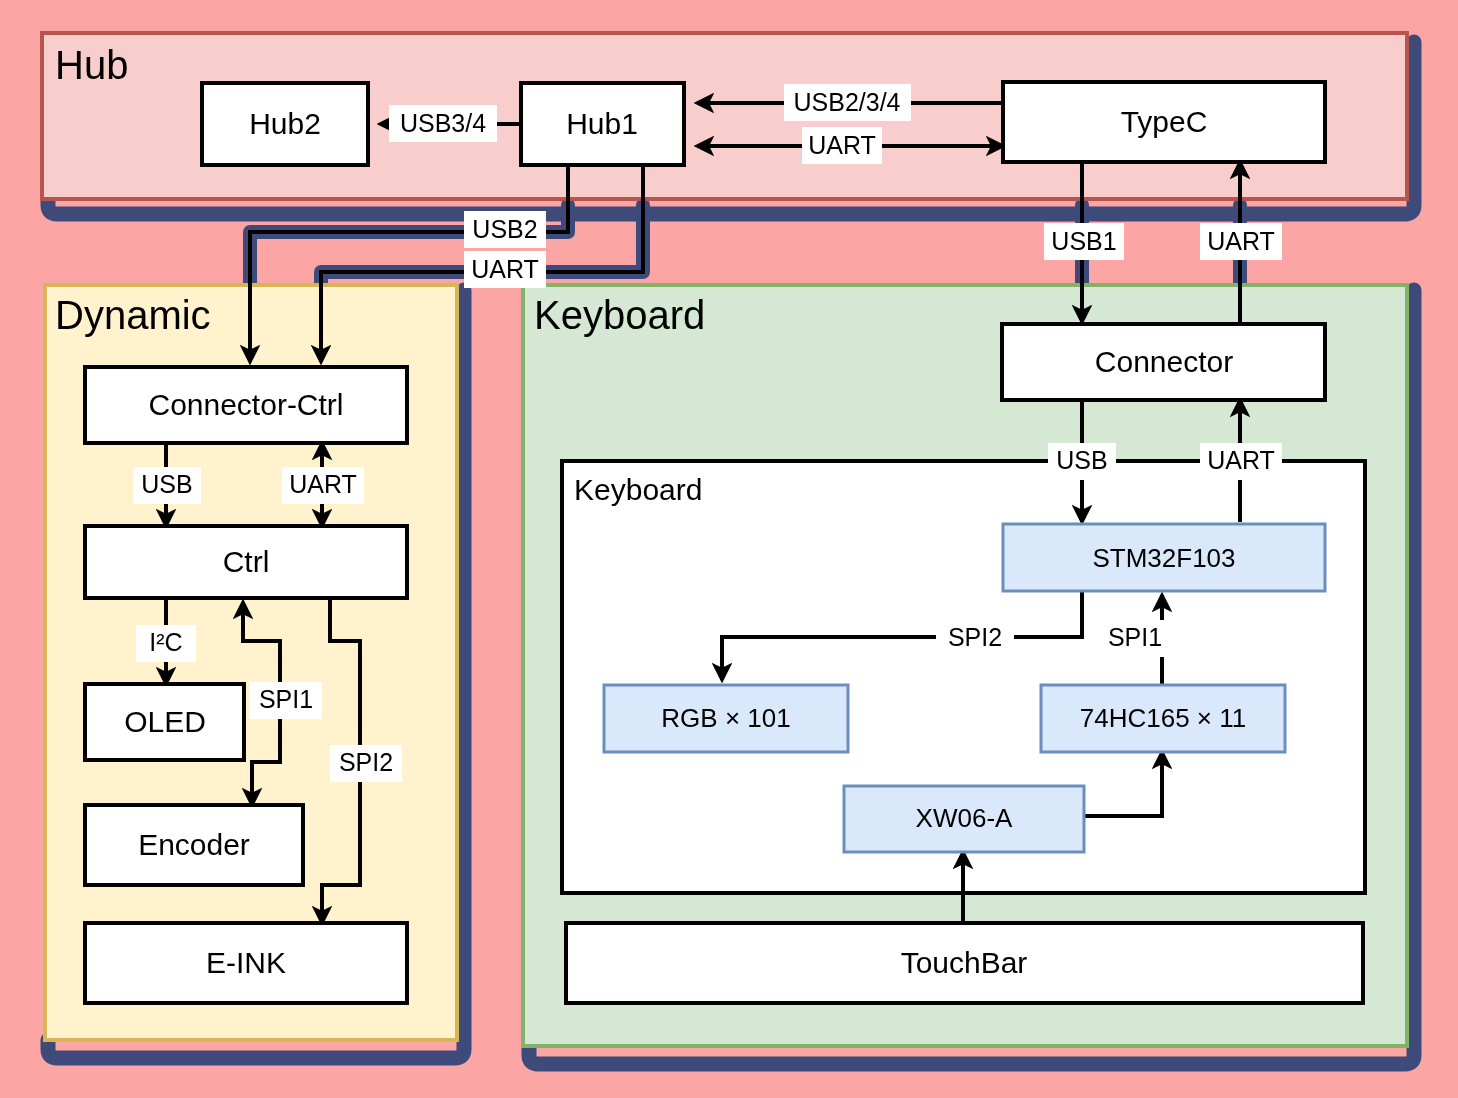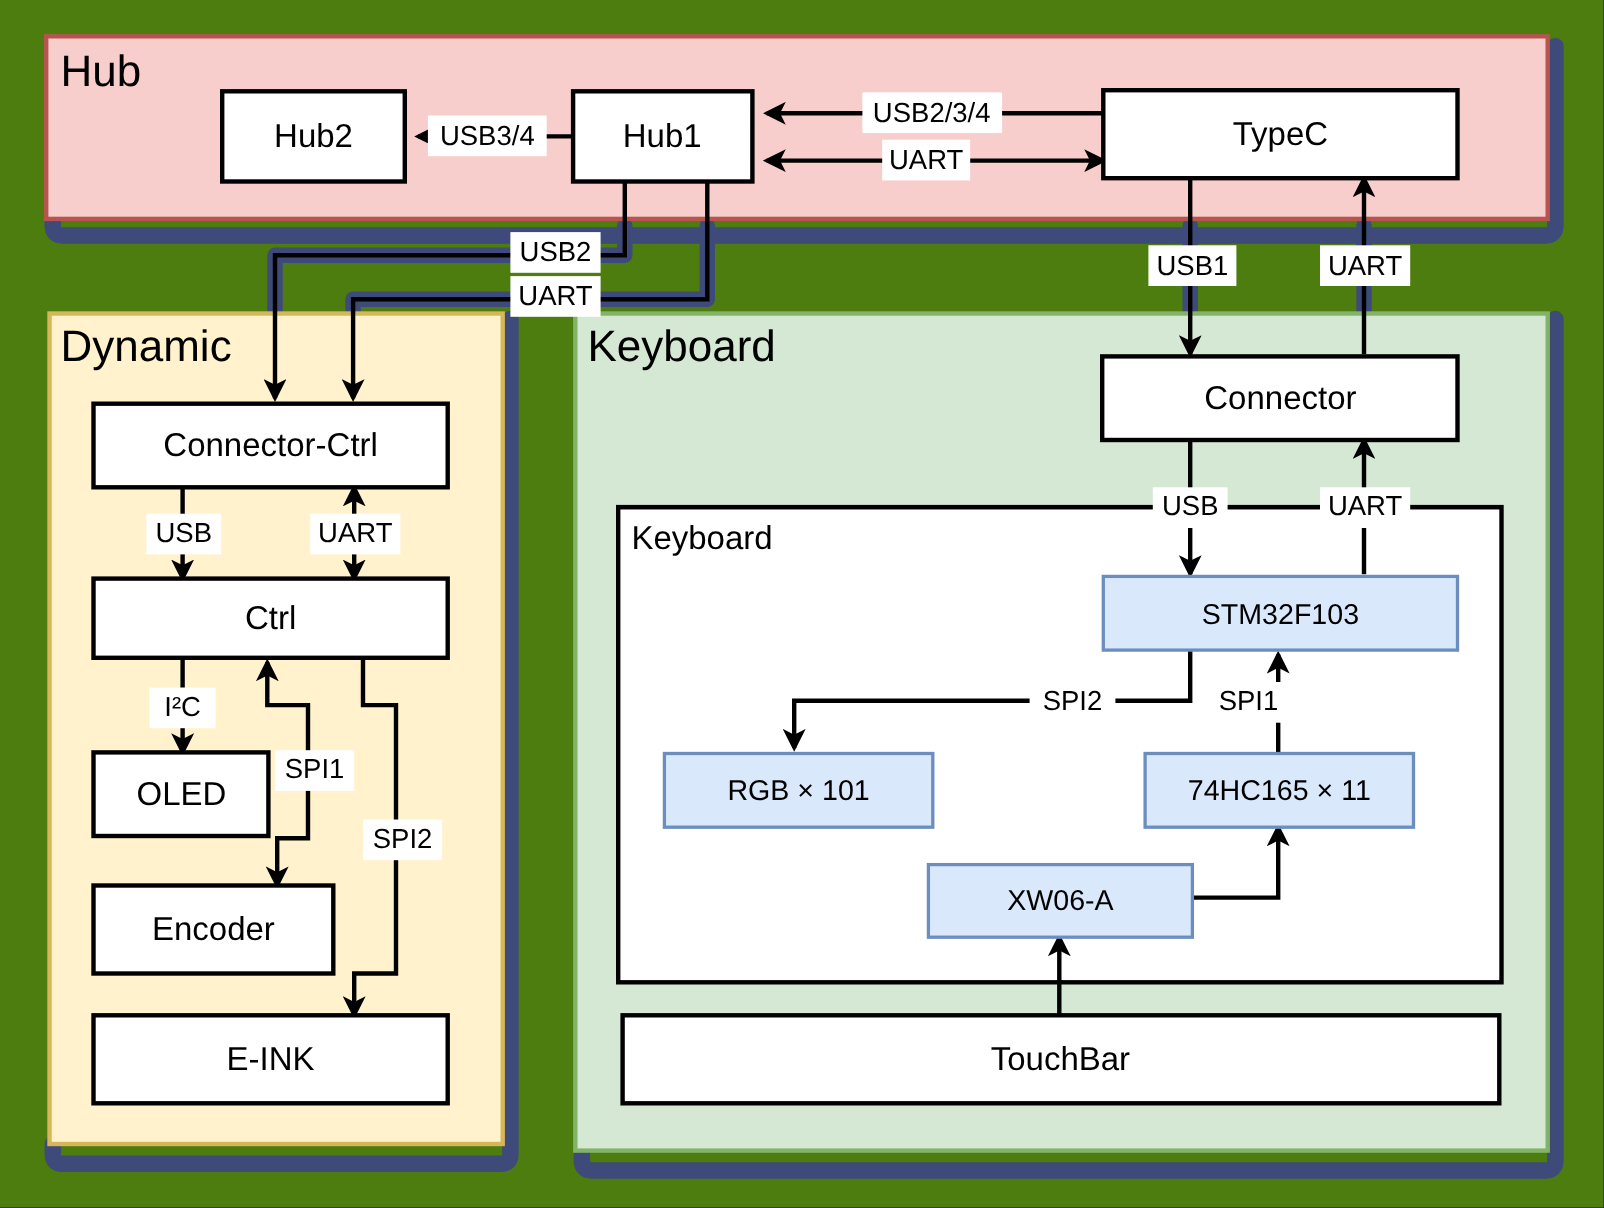--- a/index.html
+++ b/index.html
@@ -4,21 +4,21 @@
 <style>
   html, body {
     margin: 0;
     padding: 0;
     background: #000000;
   }
   #stage {
     position: relative;
     width: 1458px;
     height: 1098px;
-    background: #4d7c0f;
+    background: #fca5a5;
     font-family: "Liberation Sans", sans-serif;
     overflow: hidden;
   }
   svg#diagram {
     position: absolute;
     left: 0;
     top: 0;
     width: 1458px;
     height: 1098px;
     display: block;

